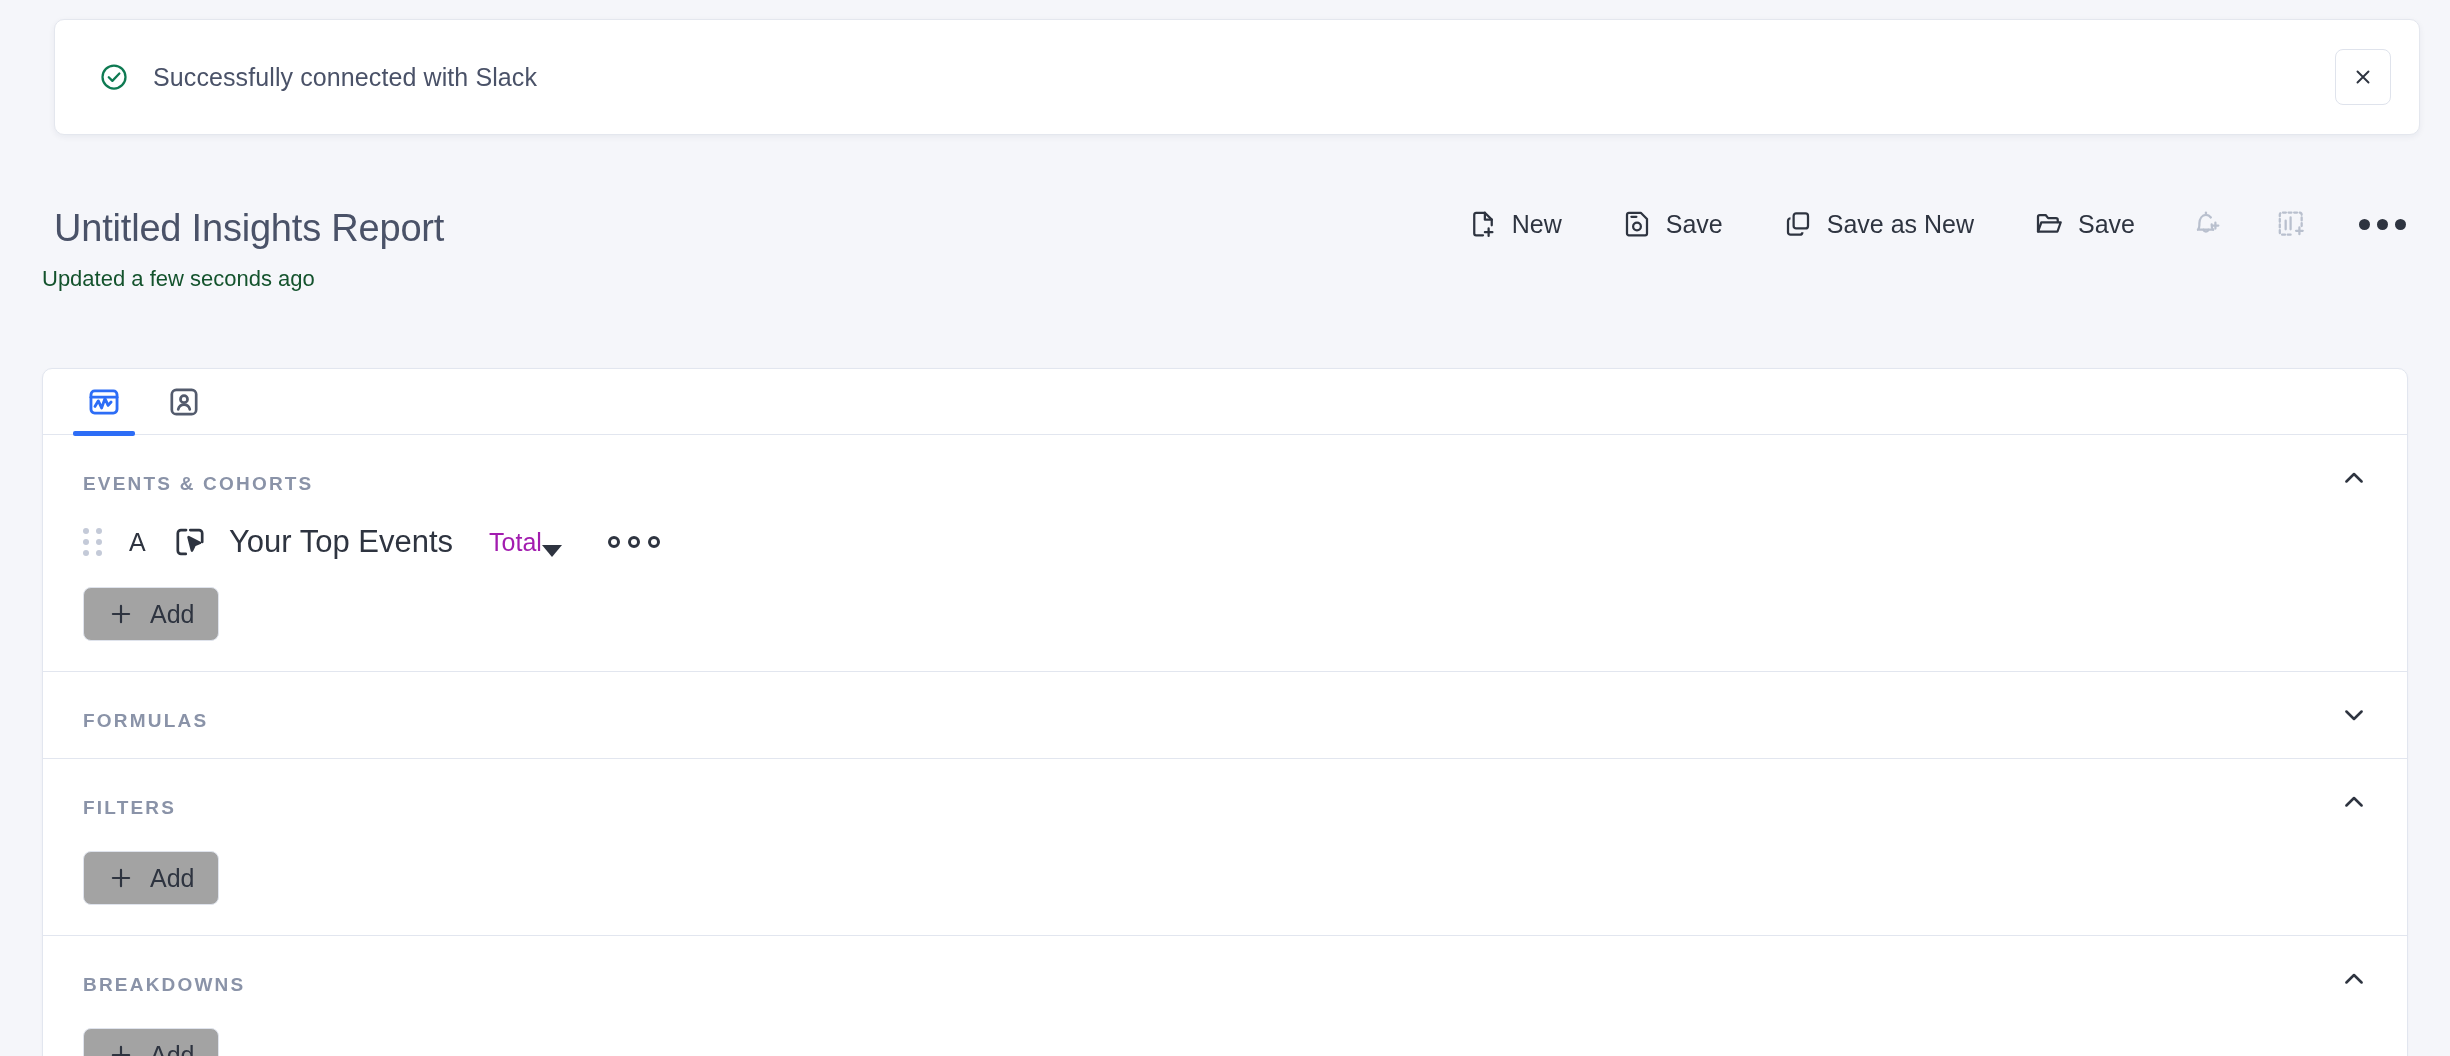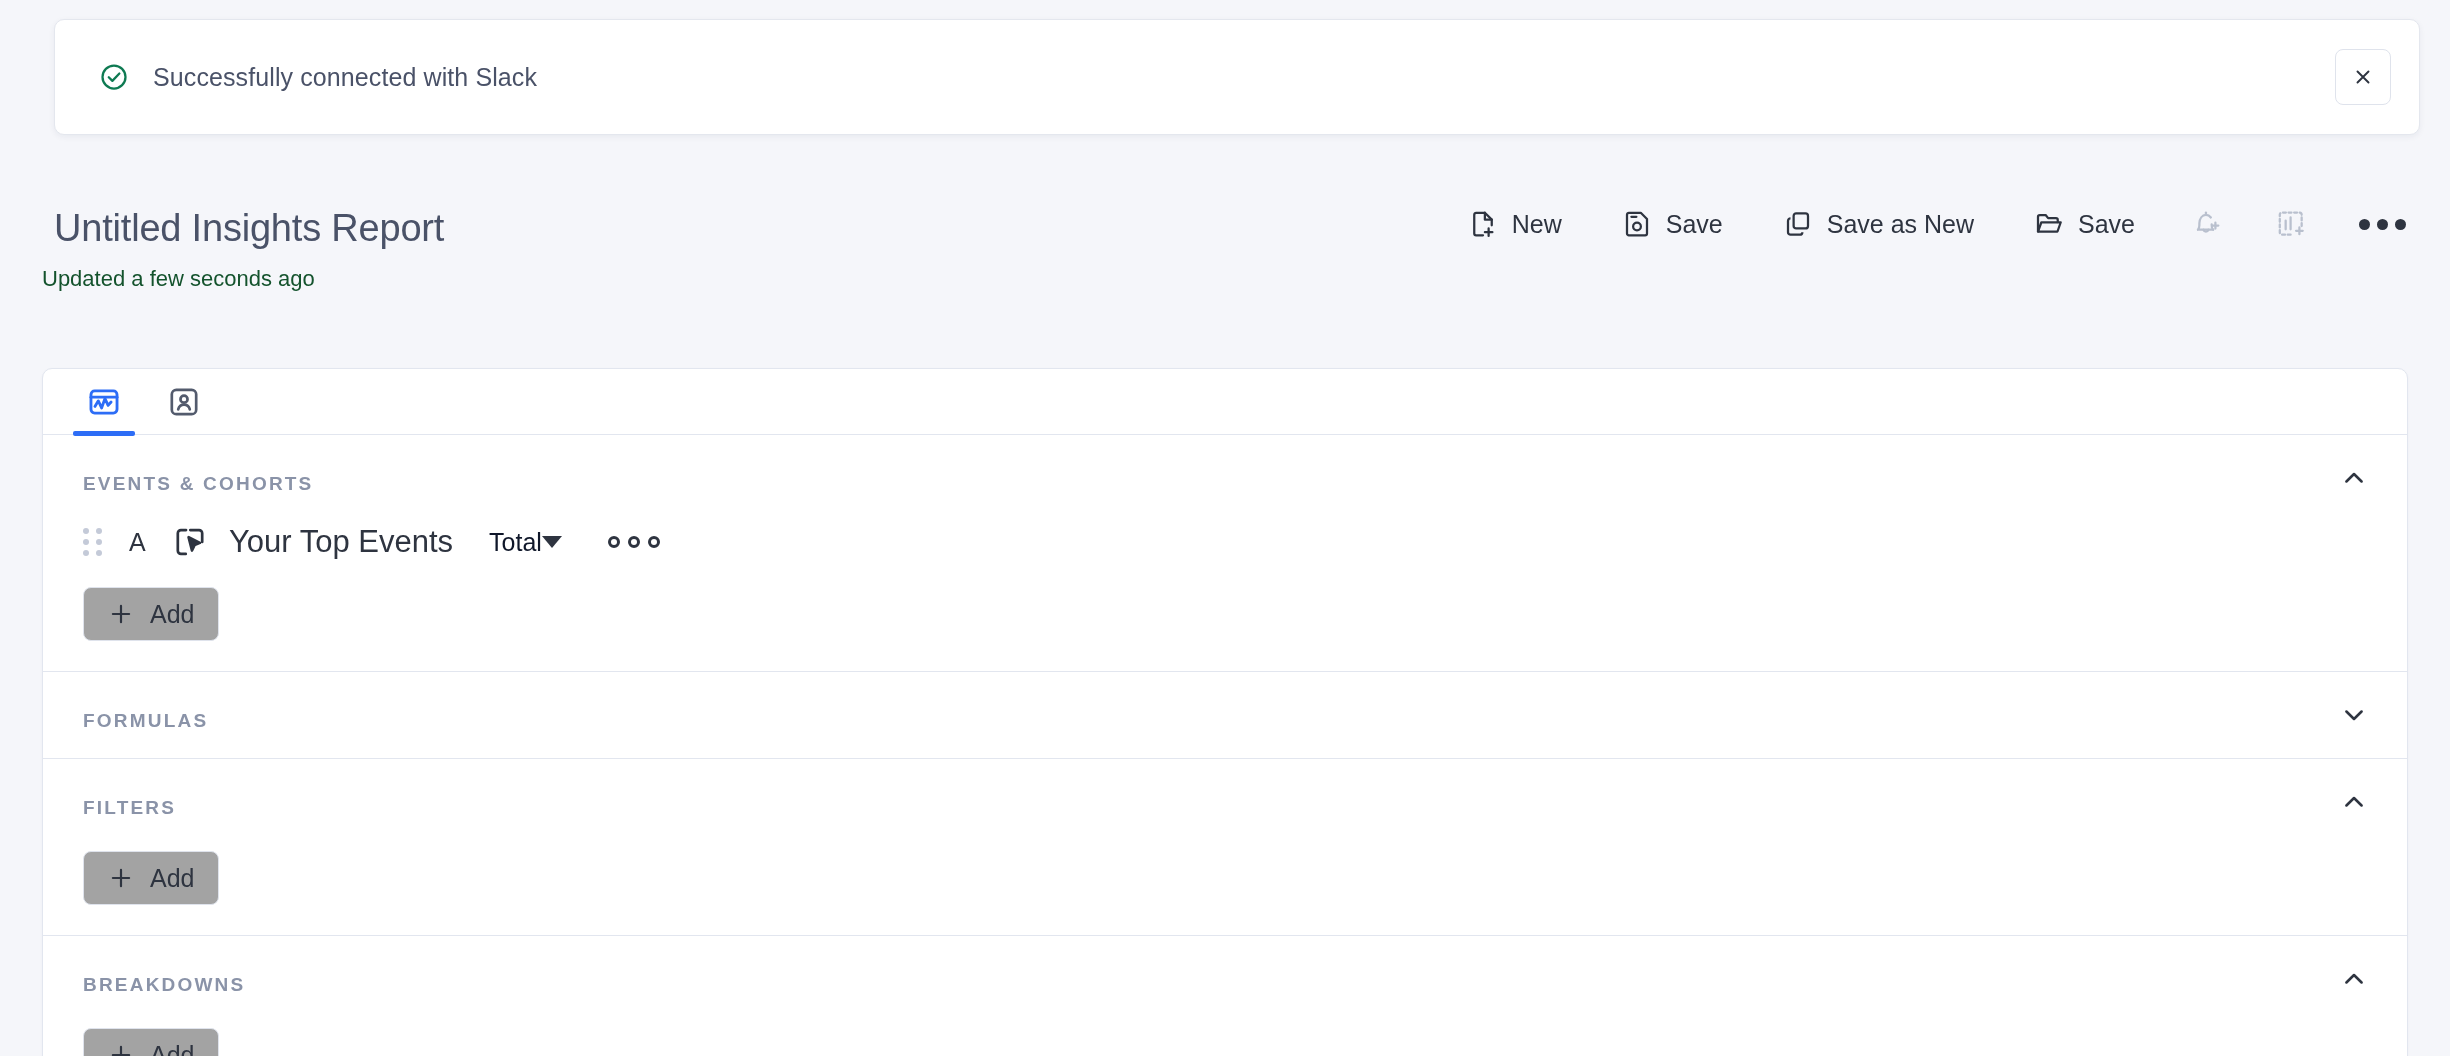--- a/index.html
+++ b/index.html
@@ -174,22 +174,22 @@
     text-align: left;
   }
   .event-type-icon { width: 34px; height: 34px; display:block; margin-right: 22px; }
   .event-name {
     font-size: 31px; color: #2e3440;
     white-space: nowrap;
     margin-right: 36px;
     cursor: pointer;
   }
   .measure {
-    display: flex; align-items: center; 
-    font-size: 25px; color: #0f172a;
+    display: flex; align-items: flex-end; 
+    font-size: 25px; color: #a21caf;
     cursor: pointer;
     margin-right: 42px;
   }
   .caret-down { width:0; height:0; border-left: 10px solid transparent; border-right: 10px solid transparent; border-top: 12px solid #2e3440; display:block; }
   .row-dots { display: flex; gap: 8px; align-items: center; cursor: pointer; padding: 8px 4px; }
   .row-dots i { display:block; width: 12px; height: 12px; border-radius: 50%; border: 3px solid #2e3440; background: transparent; }
 
   .add-btn {
     display: inline-flex; align-items: center; gap: 16px;
     height: 54px;

